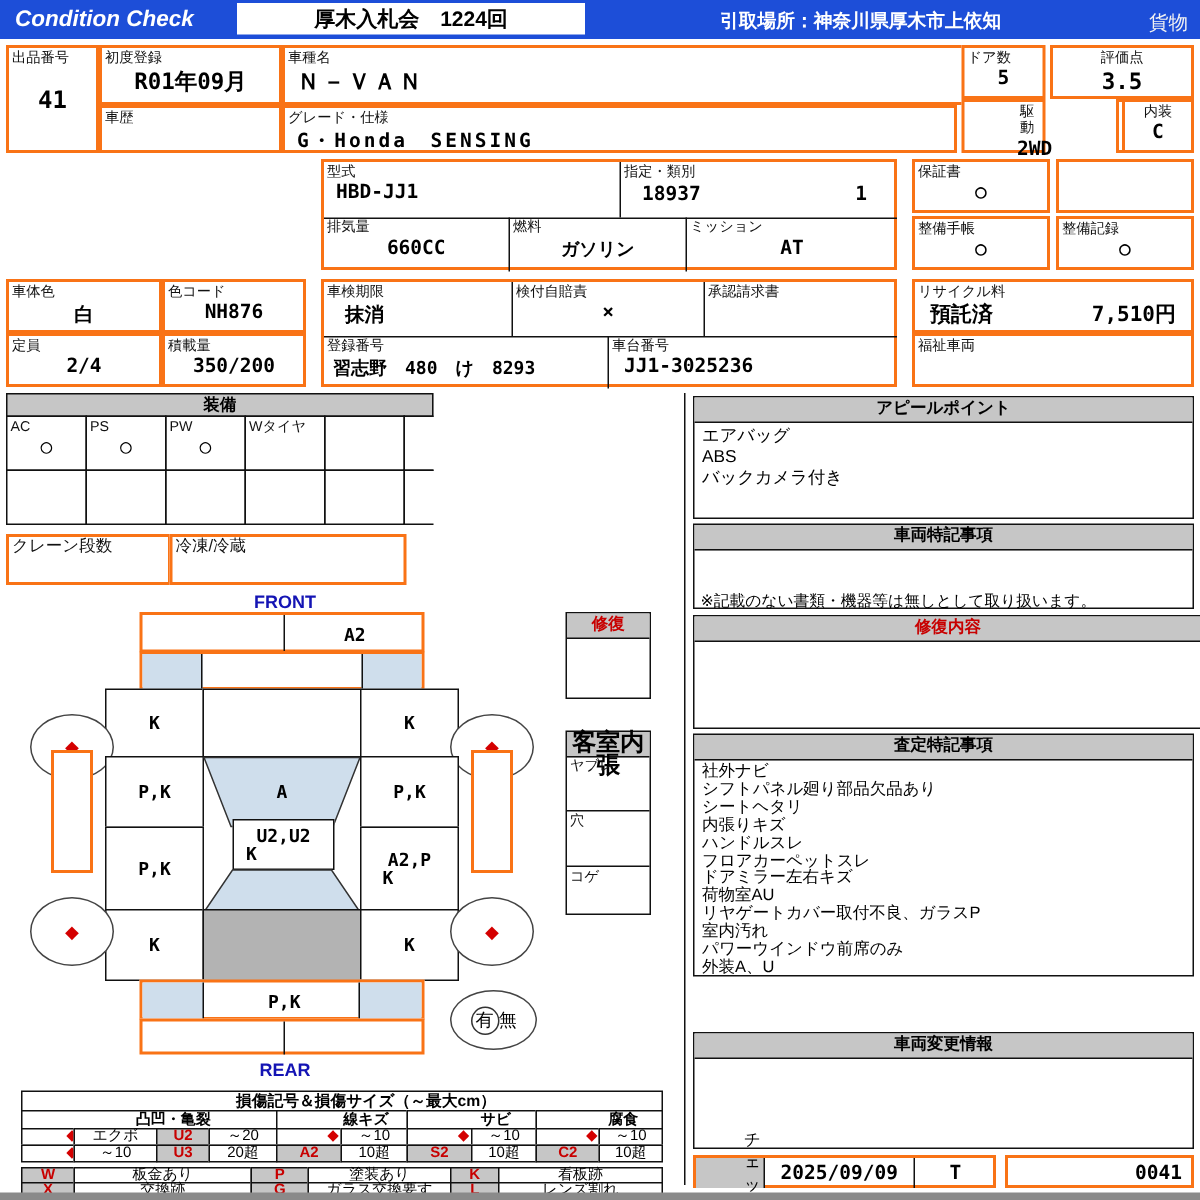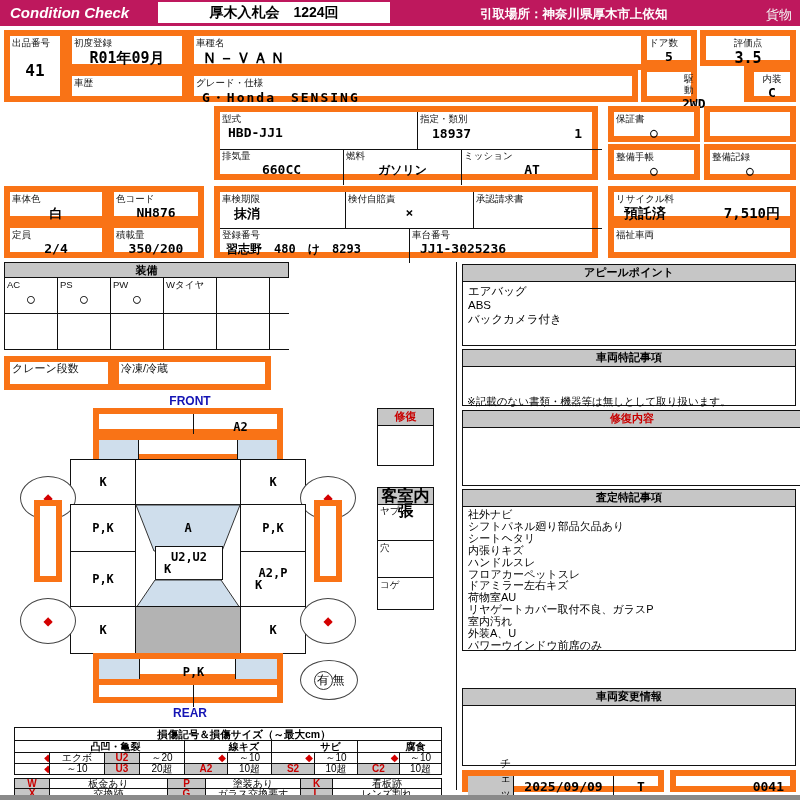--- a/index.html
+++ b/index.html
@@ -1,19 +1,19 @@
 <!DOCTYPE html>
 <html><head>
 <meta charset="utf-8">
 <style>
   html,body{margin:0;padding:0;background:#fff;}
   #page{position:relative;width:800px;height:800px;background:#fff;overflow:hidden;
         font-family:"Liberation Sans","DejaVu Sans",sans-serif;color:#000;}
   .abs{position:absolute;box-sizing:border-box;}
-  .box{position:absolute;box-sizing:border-box;border:6px solid #f97316;background:#fff;}
+  .box{position:absolute;box-sizing:border-box;border:2px solid #f97316;background:#fff;}
   .lbl{display:block;font-size:9.5px;line-height:11px;padding:1px 2px;color:#111;}
   .val{display:block;text-align:center;font-size:15px;font-weight:bold;
        font-family:"DejaVu Sans Mono","Liberation Mono",monospace;}
   .hdrbar{position:absolute;box-sizing:border-box;background:#c6c6c6;border:1px solid #111;
           text-align:center;font-size:11px;font-weight:bold;line-height:14px;}
   .panel{position:absolute;box-sizing:border-box;border:1px solid #111;background:#fff;}
   .panel .ph{background:#c6c6c6;border-bottom:1px solid #111;text-align:center;
              font-size:11px;font-weight:bold;line-height:15px;height:16px;}
   .panel .pb{position:relative;font-size:11.5px;line-height:14px;padding:2px 5px;}
   .red{color:#c80000;}
@@ -29,21 +29,21 @@
   .legcell{position:absolute;box-sizing:border-box;border:1px solid #111;display:flex;
            align-items:center;justify-content:center;font-size:10px;line-height:10px;background:#fff;}
   .legletter{font-weight:bold;color:#c80000;background:#c6c6c6;}
   .ctext{display:flex;align-items:center;justify-content:center;}
 </style>
 </head>
 <body>
 
 <div id="page">
 
-  <div class="abs" style="left:0;top:0;width:800px;height:26px;background:#be185d;">
+  <div class="abs" style="left:0;top:0;width:800px;height:26px;background:#1d4ed8;">
     <span class="abs" style="left:10px;top:4px;font-size:15px;font-weight:bold;font-style:italic;color:#fff;">Condition  Check</span>
     <span class="abs ctext" style="left:158px;top:2px;width:232px;height:21px;background:#fff;color:#000;font-size:14px;font-weight:bold;">厚木入札会　1224回</span>
     <span class="abs" style="left:480px;top:6px;font-size:12.5px;font-weight:bold;color:#fff;">引取場所：神奈川県厚木市上依知</span>
     <span class="abs" style="right:8px;top:6px;font-size:13px;color:#f2f2f2;">貨物</span>
   </div>
 
   <div class="box" style="left:4px;top:30px;width:62px;height:72px;">
     <span class="lbl">出品番号</span>
     <span class="val" style="margin-top:12px;font-size:16px;">41</span>
   </div>
@@ -338,22 +338,22 @@
       <div>社外ナビ</div>
       <div>シフトパネル廻り部品欠品あり</div>
       <div>シートヘタリ</div>
       <div>内張りキズ</div>
       <div>ハンドルスレ</div>
       <div>フロアカーペットスレ</div>
       <div>ドアミラー左右キズ</div>
       <div>荷物室AU</div>
       <div>リヤゲートカバー取付不良、ガラスP</div>
       <div>室内汚れ</div>
+      <div>パワーウインドウ前席のみ</div>
       <div>外装A、U</div>
-      <div>パワーウインドウ前席のみ</div>
     </div>
   </div>
 
   <div class="panel" style="left:462px;top:688px;width:334px;height:78px;">
     <div class="ph">車両変更情報</div>
     <div class="pb"></div>
   </div>
 
   <div class="box" style="left:462px;top:770px;width:202px;height:22px;">
     <div class="abs gray ctext" style="left:0;top:0;width:46px;height:20px;border-right:1px solid #111;font-size:11px;">

